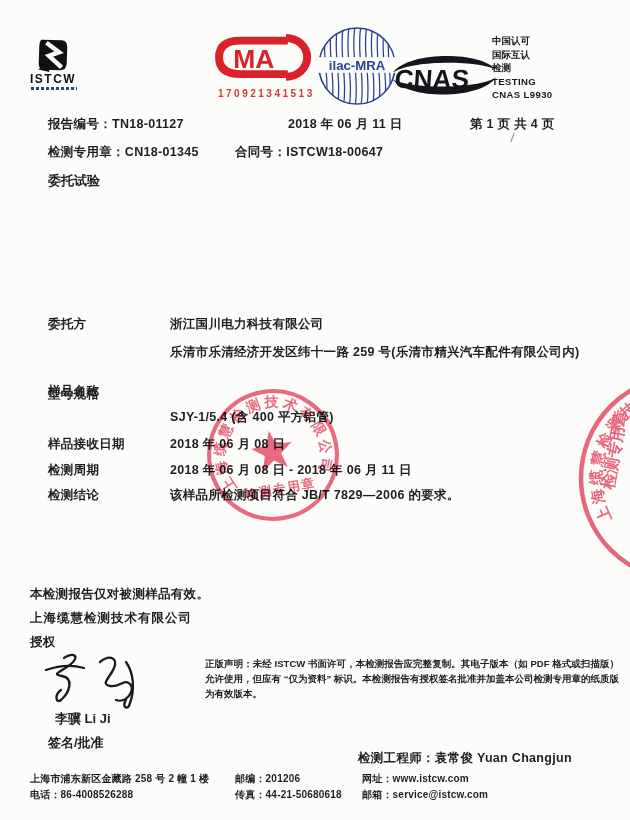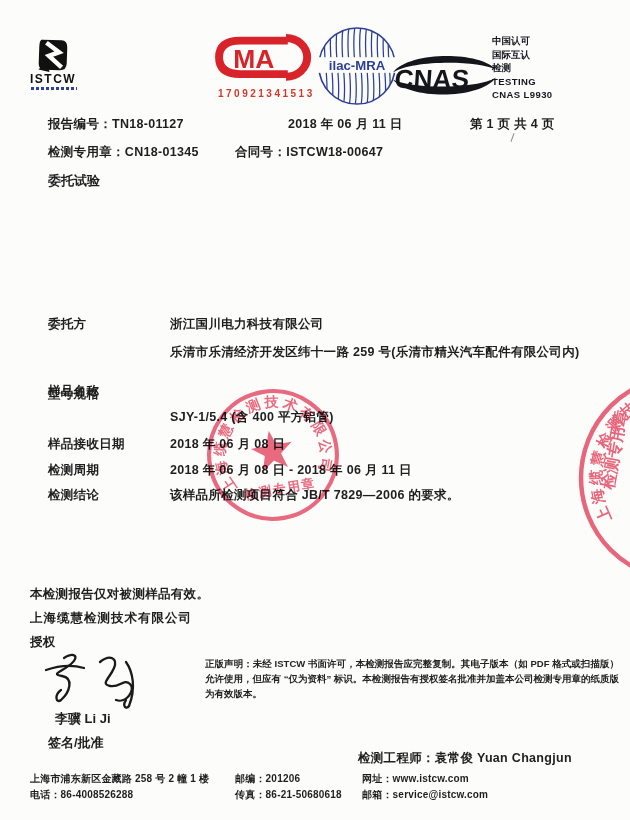--- a/index.html
+++ b/index.html
@@ -190,21 +190,21 @@
   <div class="abs disclaimer">正版声明：未经 ISTCW 书面许可，本检测报告应完整复制。其电子版本（如 PDF 格式或扫描版）允许使用，但应有 “仅为资料” 标识。本检测报告有授权签名批准并加盖本公司检测专用章的纸质版为有效版本。</div>
 
   <div class="abs footer" style="left:30px;top:772px;">上海市浦东新区金藏路 258 号 2 幢 1 楼</div>
   <div class="abs footer" style="left:30px;top:788px;">
     <span>电话：</span><span>86-4008526288</span>
   </div>
   <div class="abs footer" style="left:235px;top:772px;">
     <span>邮编：</span><span>201206</span>
   </div>
   <div class="abs footer" style="left:235px;top:788px;">
-    <span>传真：</span><span>86-21-50680618</span>
+    <span>传真：</span><span>44-21-50680618</span>
   </div>
   <div class="abs footer" style="left:362px;top:772px;">
     <span>网址：</span><span>www.istcw.com</span>
   </div>
   <div class="abs footer" style="left:362px;top:788px;">
     <span>邮箱：</span><span>service@istcw.com</span>
   </div>
 
 </div>
 

